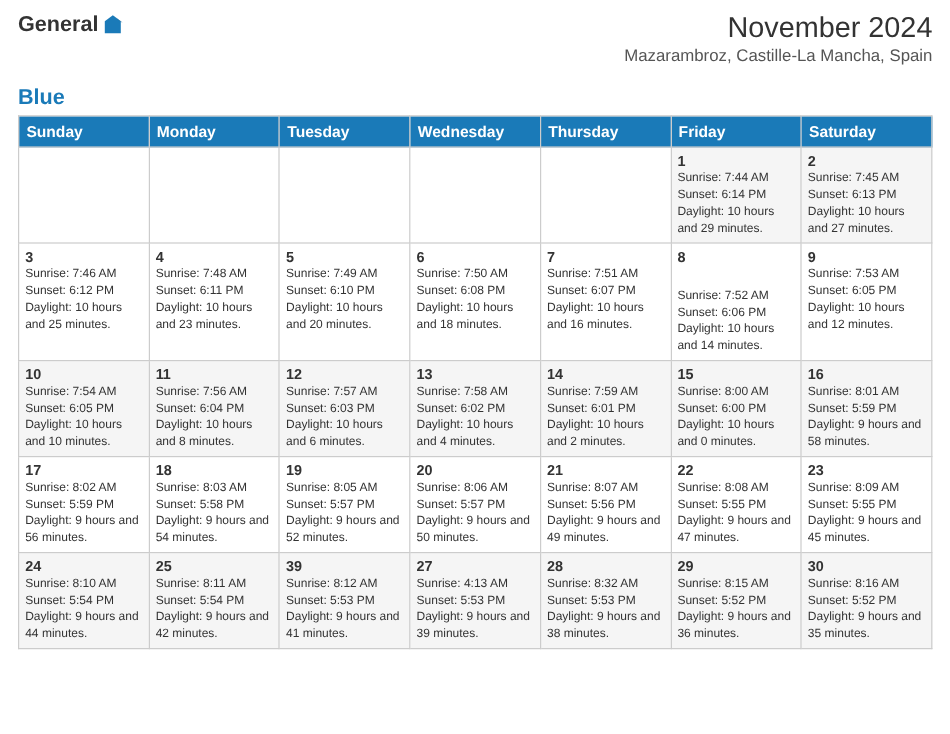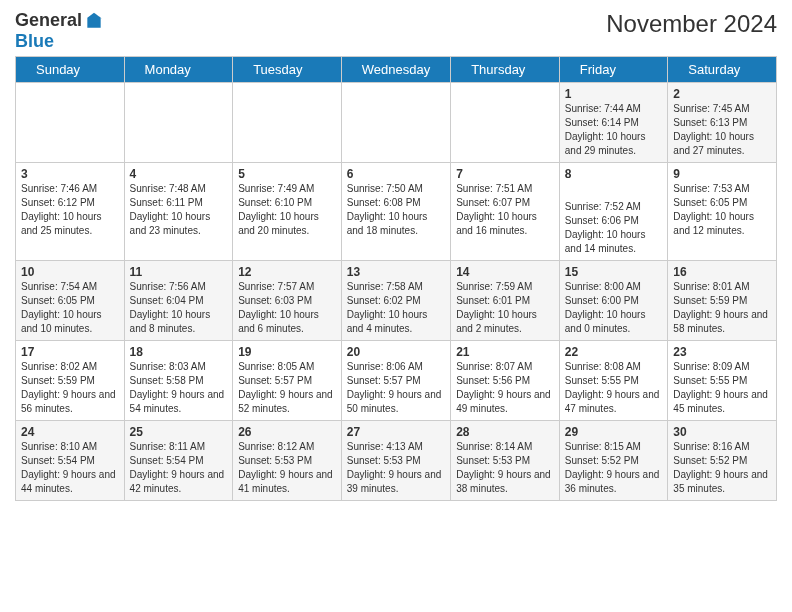--- a/index.html
+++ b/index.html
@@ -1,28 +1,28 @@
 <!DOCTYPE html>
 <html><head>
   <meta charset="utf-8">
   <style>
     * { box-sizing: border-box; margin: 0; padding: 0; }
     body { font-family: Arial, sans-serif; background: #fff; width: 792px; height: 612px; overflow: hidden; }
     .container { width: 792px; padding: 10px 15px; }
     .header-row { display: flex; align-items: flex-start; justify-content: space-between; margin-bottom: 4px; }
-    .logo { display: flex; flex-direction: column; align-items: flex-start; }
+    .logo { display: flex; flex-direction: column; align-items: flex-start; gap: 40px; }
     .logo-text { display: flex; align-items: center; }
     .logo-general { font-size: 18px; font-weight: bold; color: #333; }
     .logo-blue { font-size: 18px; font-weight: bold; color: #1a7ab8; }
     .logo-icon { width: 20px; height: 20px; margin-left: 2px; }
     .title-section { text-align: right; }
     .month-title { font-size: 24px; font-weight: 300; color: #333; }
     .location { font-size: 14px; color: #555; }
     table { width: 100%; border-collapse: collapse; margin-top: 4px; }
-    thead tr th { background-color: #1a7ab8; color: #fff; text-align: left; padding: 5px 20px; font-size: 13px; font-weight: normal; border: 1px solid #ccc; }
+    thead tr th { background-color: #1a7ab8; color: #fff; text-align: left; padding: 5px 6px; font-size: 13px; font-weight: bold; border: 1px solid #ccc; }
     tbody tr td { border: 1px solid #ccc; padding: 4px 5px; vertical-align: top; font-size: 10.5px; color: #333; width: calc(100%/7); min-height: 70px; }
     tbody tr:nth-child(odd) td { background: #f5f5f5; }
     tbody tr:nth-child(even) td { background: #ffffff; }
     .day-num { font-weight: bold; font-size: 12px; display: block; margin-bottom: 1px; }
     .day-info { font-size: 10px; line-height: 1.4; color: #333; }
     .empty-cell { background: #fff !important; }
   </style>
 </head>
 <body>
 
@@ -35,20 +35,21 @@
           <path d="M12 2 L20 8 L20 20 L4 20 L4 8 Z" fill="#1a7ab8"></path>
           <path d="M12 2 L22 10 L20 8 Z" fill="#0d5a8a"></path>
         </svg>
       </div>
       <div>
         <span class="logo-blue">Blue</span>
       </div>
     </div>
     <div class="title-section">
       <div class="month-title">November 2024</div>
+      <div class="location">Mazarambroz, Castille-La Mancha, Spain</div>
     </div>
   </div>
 
   <table>
     <thead>
       <tr>
         <th>Sunday</th>
         <th>Monday</th>
         <th>Tuesday</th>
         <th>Wednesday</th>
@@ -216,34 +217,34 @@
 Sunset: 5:54 PM
 Daylight: 9 hours and 44 minutes.</div>
           </td>
           <td>
             <span class="day-num">25</span>
             <div class="day-info" style="white-space: pre-line;">Sunrise: 8:11 AM
 Sunset: 5:54 PM
 Daylight: 9 hours and 42 minutes.</div>
           </td>
           <td>
-            <span class="day-num">26</span>
+            <span class="day-num">39</span>
             <div class="day-info" style="white-space: pre-line;">Sunrise: 8:12 AM
 Sunset: 5:53 PM
 Daylight: 9 hours and 41 minutes.</div>
           </td>
           <td>
             <span class="day-num">27</span>
             <div class="day-info" style="white-space: pre-line;">Sunrise: 4:13 AM
 Sunset: 5:53 PM
 Daylight: 9 hours and 39 minutes.</div>
           </td>
           <td>
             <span class="day-num">28</span>
-            <div class="day-info" style="white-space: pre-line;">Sunrise: 8:14 AM
+            <div class="day-info" style="white-space: pre-line;">Sunrise: 8:32 AM
 Sunset: 5:53 PM
 Daylight: 9 hours and 38 minutes.</div>
           </td>
           <td>
             <span class="day-num">29</span>
             <div class="day-info" style="white-space: pre-line;">Sunrise: 8:15 AM
 Sunset: 5:52 PM
 Daylight: 9 hours and 36 minutes.</div>
           </td>
           <td>

